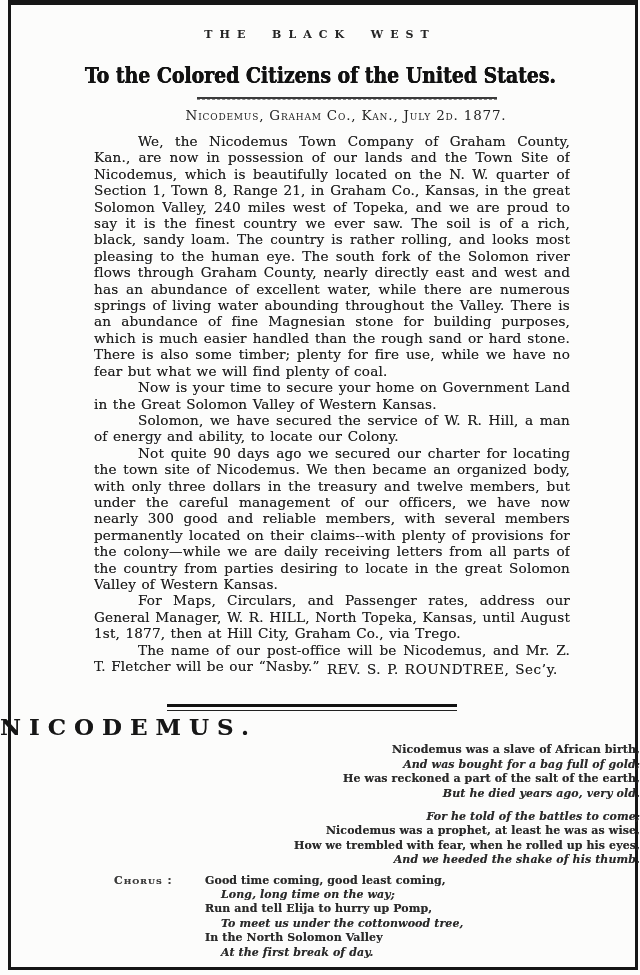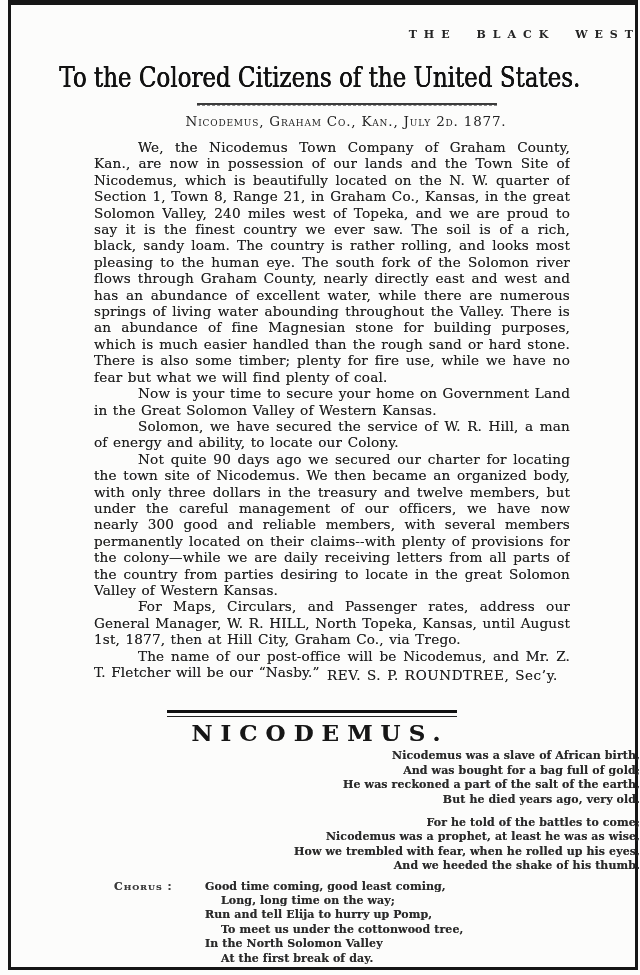--- a/index.html
+++ b/index.html
@@ -15,32 +15,32 @@
   .frame {
     position: absolute;
     top: 0; left: 8px; right: 2px; bottom: 5px;
     border: 3px solid #161616;
     border-top-width: 5px;
     pointer-events: none;
   }
   .content { position: absolute; inset: 0; padding-top: 28px; }
 
   .masthead {
-    text-align: right;
+    text-align: center;
     font-size: 11px;
     font-weight: bold;
     letter-spacing: 7px;
     word-spacing: 9px;
     color: #242424;
   }
   .headline {
     margin: 20px 0 0 0;
     text-align: center;
-    font-size: 28px;
-    font-weight: normal;
+    font-size: 23px;
+    font-weight: bold;
     white-space: nowrap;
     color: #121212;
   }
   .headline .squeeze {
     display: inline-block;
     transform: scaleX(0.82);
     transform-origin: center;
     text-shadow: 0.5px 0 0 #121212, 0 0 0.5px #121212;
   }
   .headline-rule {
@@ -85,36 +85,36 @@
 
   .double-rule {
     margin: 11px 0 0 167px;
     width: 290px;
     height: 3px;
     border-top: 3px solid #111;
     border-bottom: 1px solid #222;
   }
   .poem-title {
     margin-top: 9px;
-    text-align: center;
+    text-align: left;
     font-size: 23px;
     font-weight: bold;
     letter-spacing: 8px;
     color: #161616;
   }
   .poem {
     font-size: 11px;
     line-height: 14.4px;
     font-weight: bold;
     color: #2a2a2a;
     letter-spacing: 0.1px;
     text-shadow: 0 0 0.3px rgba(30,30,30,0.5);
   }
   .stanza { margin: 9px 0 0 164px; text-align: right; }
-  .pline.indent { margin-left: 16px; }
+  .pline.indent { margin-left: 16px; font-style: italic; }
   .chorus-row { display: flex; margin-top: 6px; align-items: flex-start; }
   .chorus-label {
     margin-left: 114px;
     width: 91px;
     font-variant: small-caps;
     font-weight: bold;
     letter-spacing: 1px;
     color: #3a3a3a;
   }
   .chorus-lines { flex: 1; }

